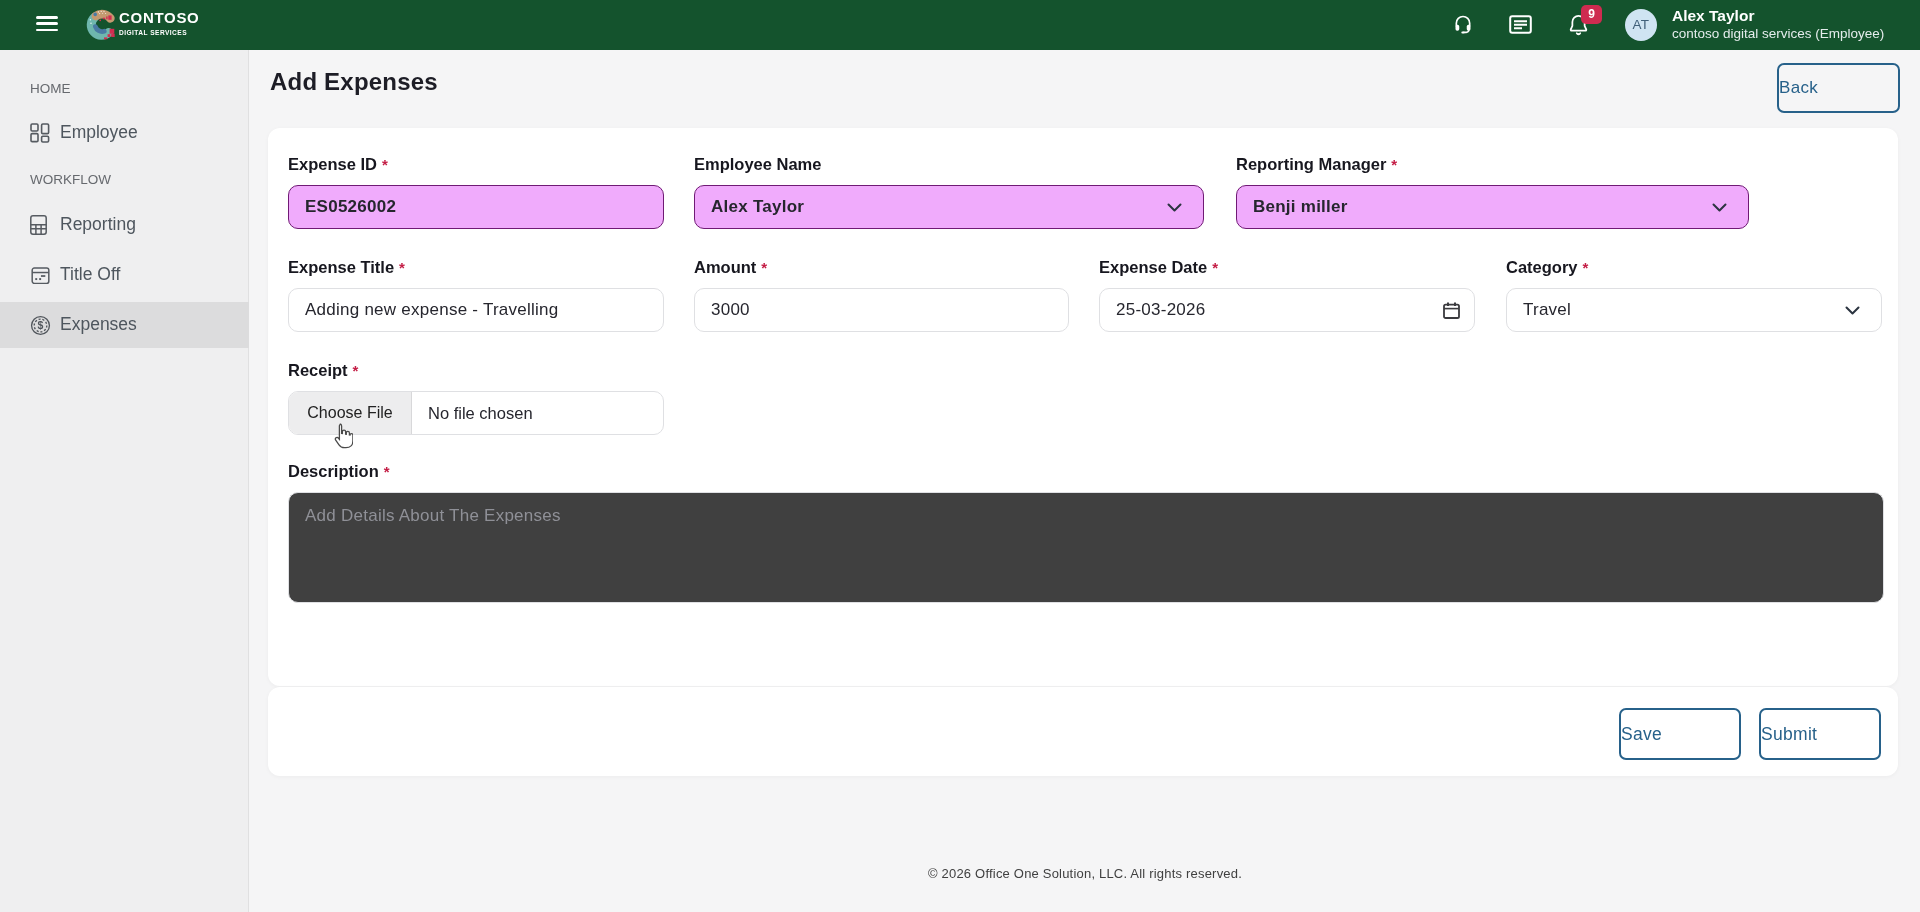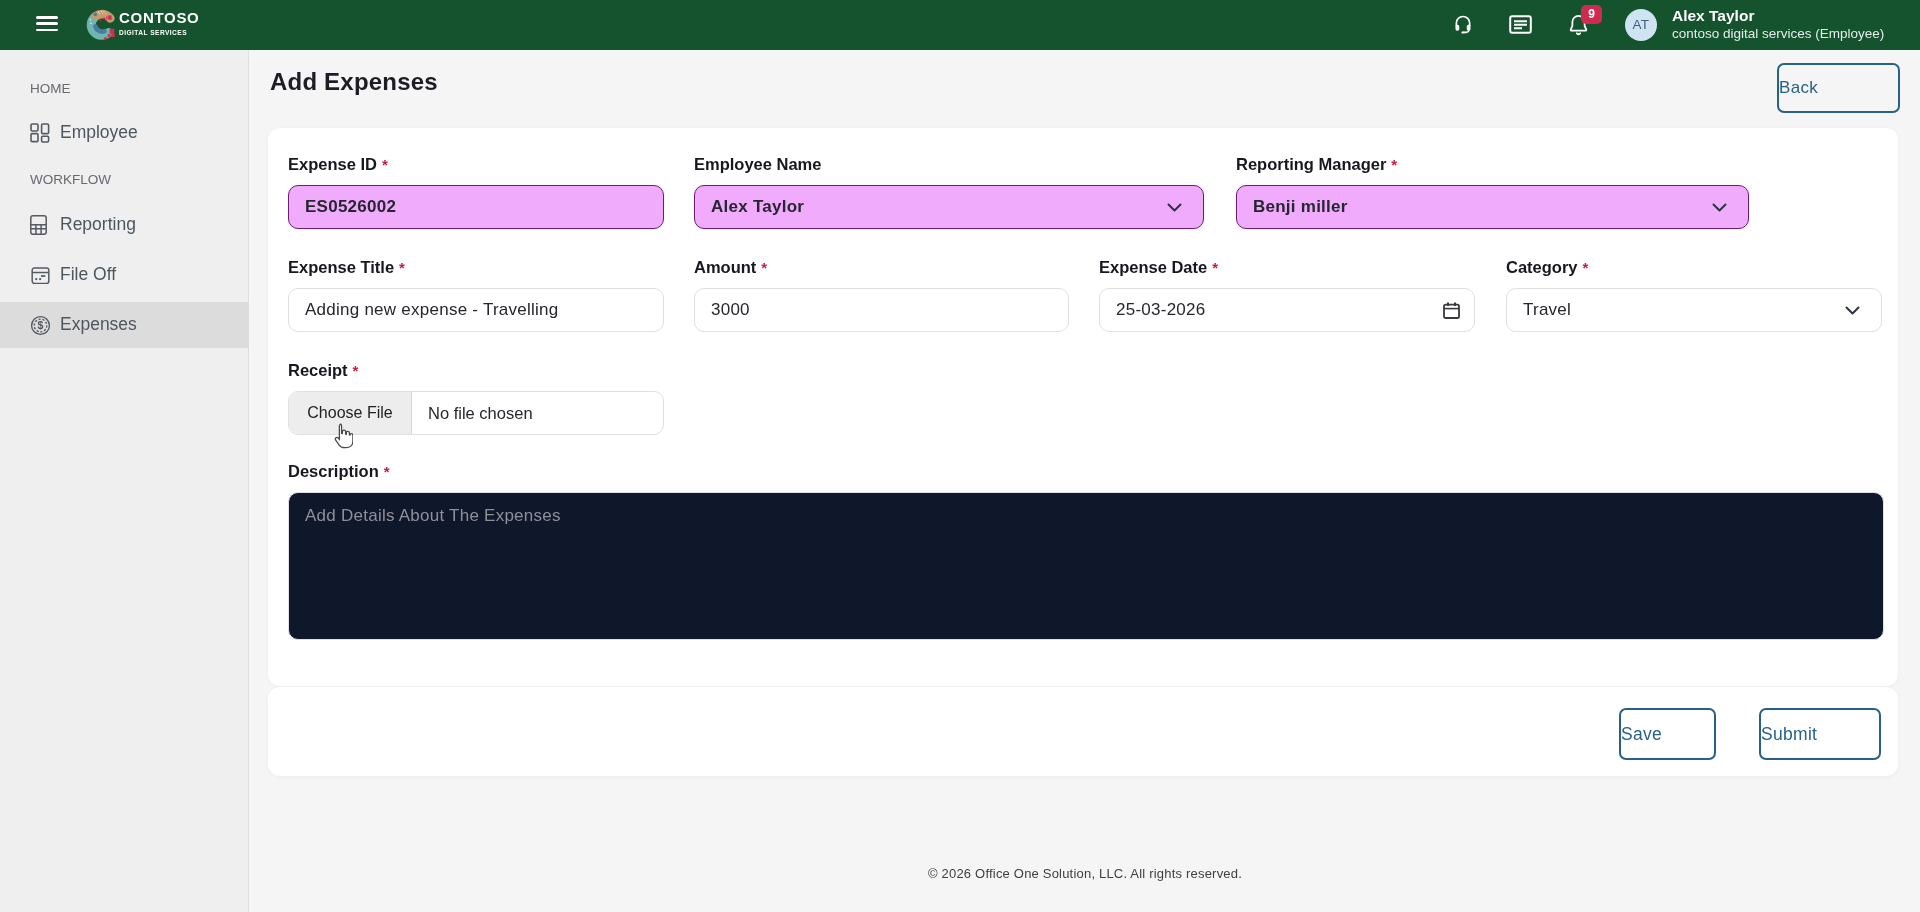--- a/index.html
+++ b/index.html
@@ -28,31 +28,31 @@
   .navitem .nic { position:absolute; left:30px; top:13px; }
   .navitem .ntx { position:absolute; left:60px; top:12px; font-size:17.5px; color:#4e565e; }
   #nav-exp { background:#dcdcdd; }
 
   
   #h1 { position:absolute; left:270px; top:68px; font-size:24px; font-weight:bold; color:#1d1d26; letter-spacing:0.2px; }
   .btn { position:absolute; border:2px solid #27618a; border-radius:7px; background:transparent; color:#27618a; font-weight:normal; letter-spacing:0.3px; }
   #btn-back { left:1777px; top:63px; width:123px; height:50px; font-size:17px; line-height:46px; }
   #card { position:absolute; left:268px; top:128px; width:1630px; height:558px; background:#fff; border-radius:12px; box-shadow:0 1px 4px rgba(0,0,0,0.04); }
   #card2 { position:absolute; left:268px; top:687px; width:1630px; height:89px; background:#fff; border-radius:12px; box-shadow:0 1px 4px rgba(0,0,0,0.04); }
-  #btn-save { left:1619px; top:708px; width:97px; height:52px; font-size:17.5px; line-height:48px; }
+  #btn-save { left:1619px; top:708px; width:122px; height:52px; font-size:17.5px; line-height:48px; }
   #btn-submit { left:1759px; top:708px; width:122px; height:52px; font-size:17.5px; line-height:48px; }
 
   .flabel { position:absolute; font-size:16.5px; font-weight:600; color:#17171f; }
   .req { color:#c41e46; margin-left:5px; font-size:15px; }
   .ctrl { position:absolute; height:44px; border-radius:10px; font-size:17px; letter-spacing:0.25px; color:#26262e; line-height:42px; padding-left:16px; }
   .gray { background:#f0abfc; border:1px solid #701a75;font-weight:bold; }
   .white { background:#fff; border:1px solid #dfe0e3; }
   .chev { position:absolute; right:21px; top:17px; }
 
-  #ta { position:absolute; left:288px; top:492px; width:1596px; height:148px; background:#0f172a; border:1px solid #dfe0e3; border-radius:10px; }
+  #ta { position:absolute; left:288px; top:492px; width:1596px; height:111px; background:#404040; border:1px solid #dfe0e3; border-radius:10px; }
   #ta span { position:absolute; left:16px; top:13px; font-size:17px; letter-spacing:0.25px; color:#8f9097; }
 
   #footer { position:absolute; left:250px; top:866px; width:1670px; text-align:center; font-size:13px; letter-spacing:0.2px; color:#404040; }
 
   
   #file { position:absolute; left:288px; top:391px; width:376px; height:44px; background:#fff; border:1px solid #dfe0e3; border-radius:10px; overflow:hidden; }
   #file .cbtn { position:absolute; left:0; top:0; width:123px; height:44px; background:#ededee; border-right:1px solid #d8d8da; color:#222; font-size:16px; text-align:center; line-height:42px; }
   #file .nof { position:absolute; left:139px; top:0; font-size:16.5px; color:#26262e; line-height:42px; }
 </style>
 </head>
@@ -147,21 +147,21 @@
     <div class="ntx">Reporting</div>
   </div>
   <div class="navitem" style="top:252px;">
     <svg class="nic" width="21" height="21" viewBox="0 0 24 24" fill="none" stroke="#565b61" stroke-width="1.7">
       <rect x="2.5" y="3.5" width="19" height="17.5" rx="2.5"></rect>
       <path d="M2.5 8.6h19"></path>
       <path d="M12.5 12.6h5" stroke-width="2"></path>
       <rect x="6" y="15" width="2.2" height="2.2" fill="#565b61" stroke="none"></rect>
       <rect x="10.5" y="15" width="2.2" height="2.2" fill="#565b61" stroke="none"></rect>
     </svg>
-    <div class="ntx">File Off</div>
+    <div class="ntx">Title Off</div>
   </div>
   <div class="navitem" id="nav-exp" style="top:302px;">
     <svg class="nic" width="21" height="21" viewBox="0 0 24 24" fill="none" stroke="#50555b" stroke-width="1.5">
       <circle cx="12" cy="12" r="10.2"></circle>
       <circle cx="12" cy="12" r="7.2" stroke-dasharray="2.4 2"></circle>
       <text x="12" y="16.2" text-anchor="middle" font-size="12" font-weight="bold" fill="#50555b" stroke="none" font-family="Liberation Sans">$</text>
     </svg>
     <div class="ntx">Expenses</div>
   </div>
 

